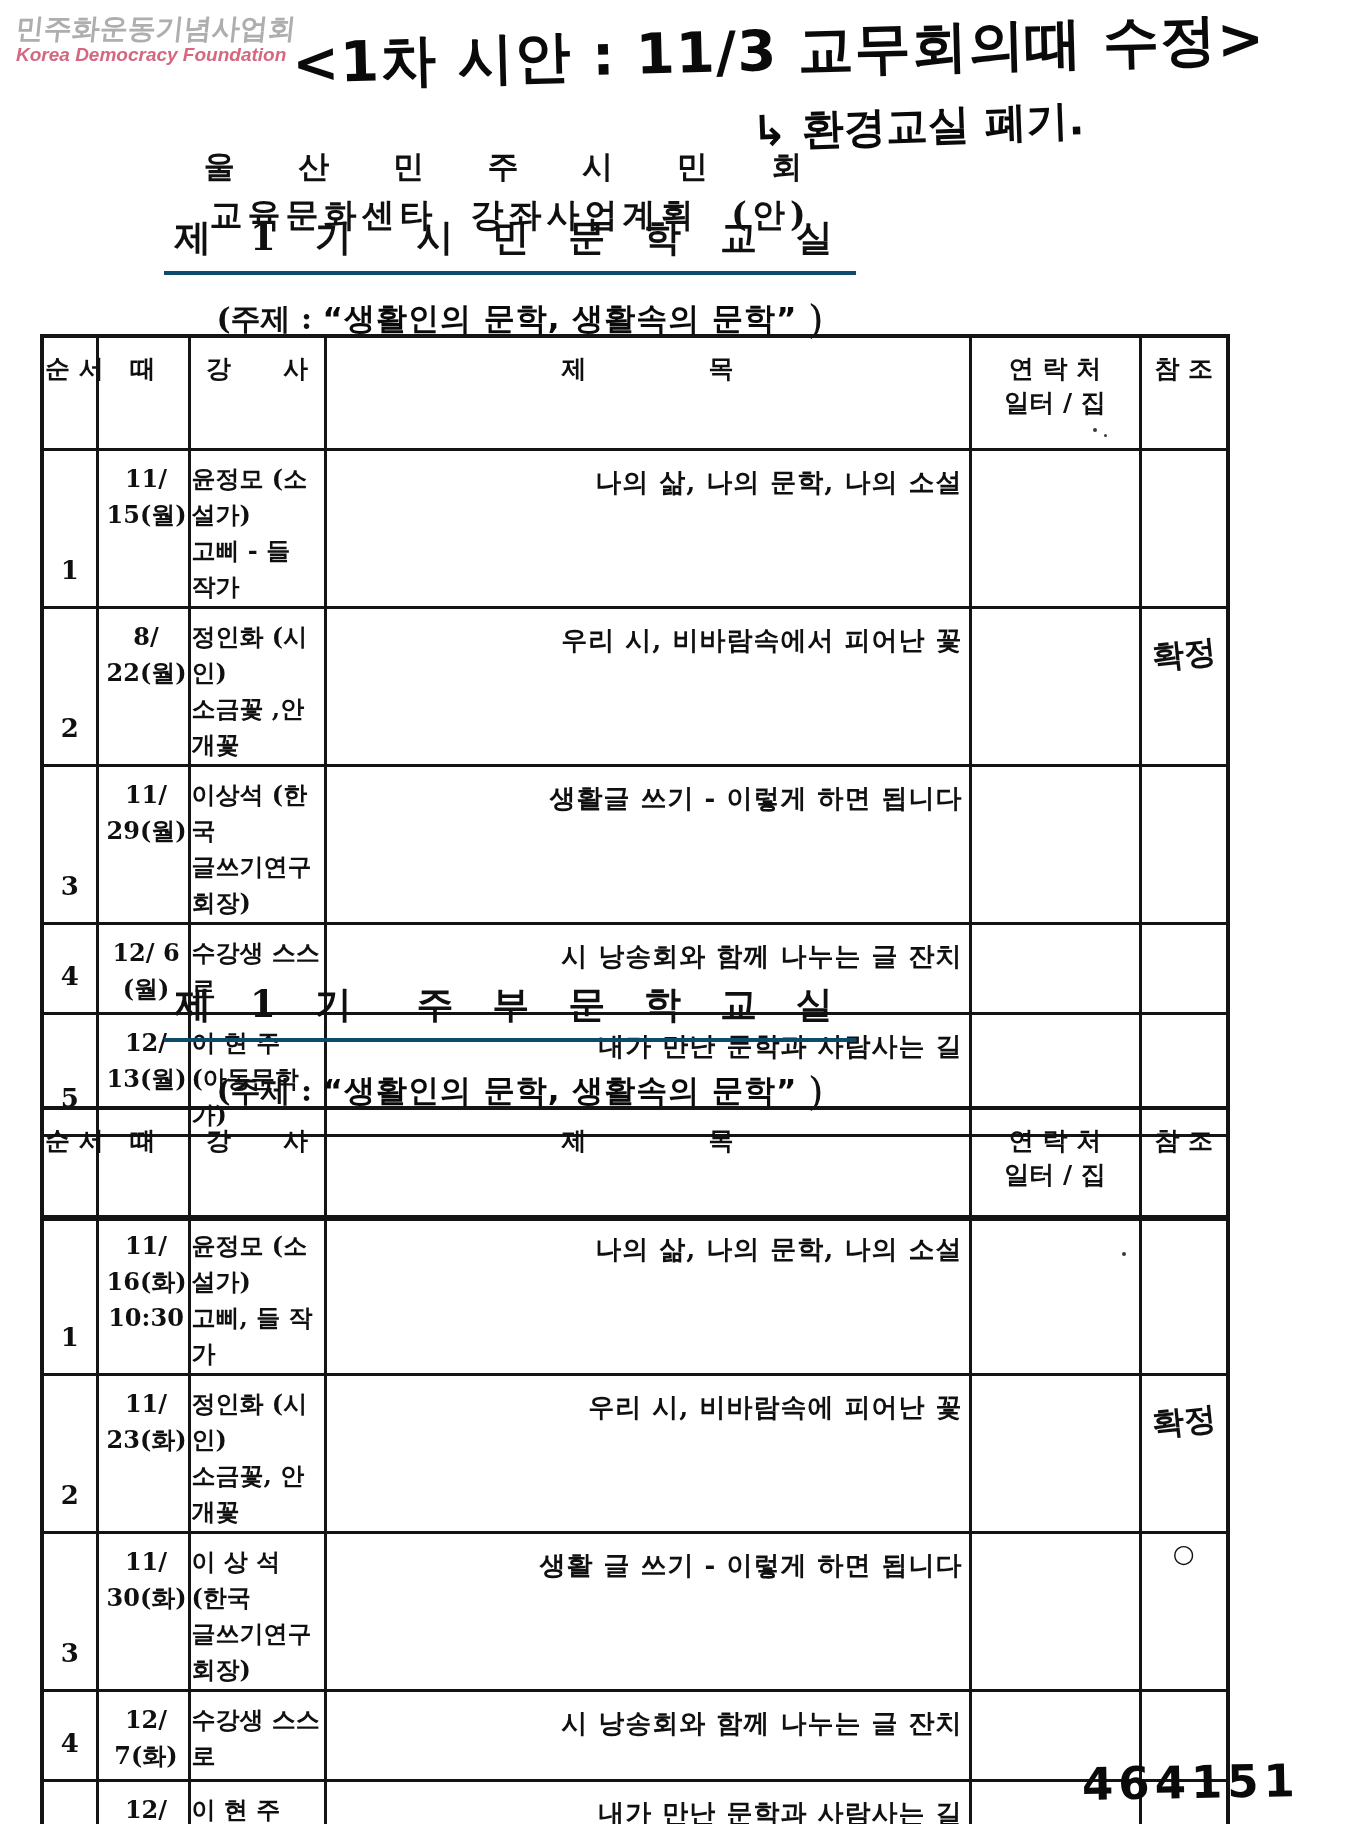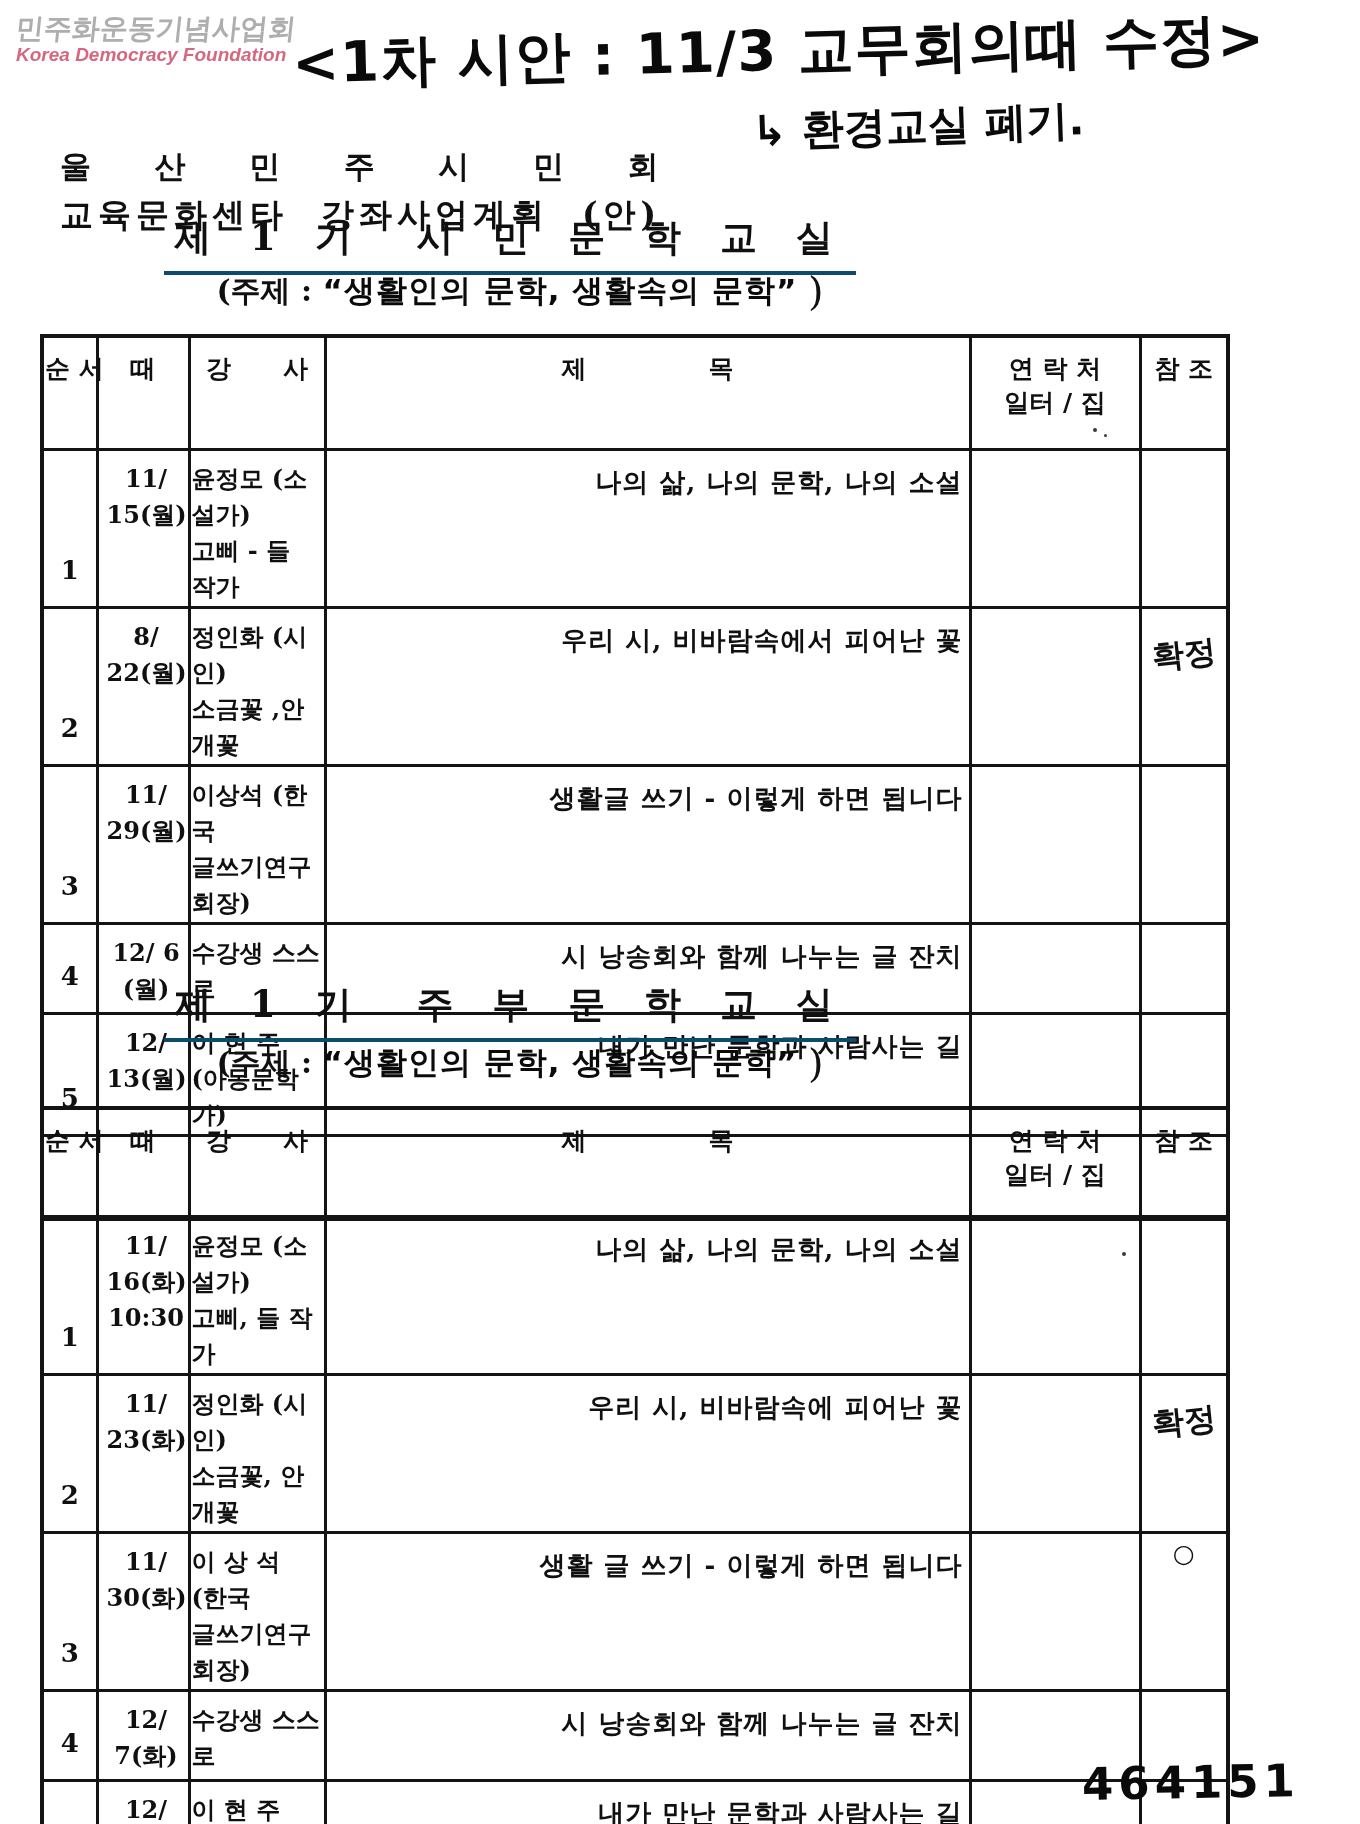--- a/index.html
+++ b/index.html
@@ -20,33 +20,33 @@
     font-size:19px;color:#d5677f;margin-top:0;letter-spacing:0px;
   }
 
   
   .hw{font-family:"DejaVu Sans", sans-serif;font-weight:bold;color:#0a0a0a;}
   .hw-note1{position:absolute;left:292px;top:14px;font-size:56px;transform:rotate(-1.5deg);letter-spacing:1px;white-space:nowrap;}
   .hw-note2{position:absolute;left:752px;top:98px;font-size:42px;transform:rotate(-2deg);white-space:nowrap;}
   .archive-number{position:absolute;left:1082px;top:1756px;font-size:45px;letter-spacing:5px;transform:rotate(-1deg);}
 
   
-  .doc-title{position:absolute;left:60px;top:146px;width:900px;text-align:left;font-weight:bold;}
+  .doc-title{position:absolute;left:60px;top:146px;width:900px;text-align:center;font-weight:bold;}
   .org-line{font-size:31px;letter-spacing:14px;white-space:pre;}
   .plan-line{font-size:33px;letter-spacing:5px;margin-top:5px;white-space:pre;}
 
   .sec-title{position:absolute;left:60px;width:900px;text-align:center;}
   .sec1-title{top:213px;}
   .sec2-title{top:980px;}
   .sec-title .t{
     display:inline-block;font-size:37px;font-weight:bold;letter-spacing:13px;
     border-bottom:4px solid #0c4a6e;padding:0 10px 8px 10px;white-space:pre;
   }
 
-  .theme-line{position:absolute;left:40px;width:960px;text-align:center;font-size:30px;font-weight:bold;white-space:nowrap;}
+  .theme-line{position:absolute;left:40px;width:960px;text-align:center;font-size:30px;font-weight:bold;white-space:nowrap;margin-top:28px;}
   .theme1{top:268px;}
   .theme2{top:1040px;}
   .theme-line .paren{font-size:40px;font-weight:normal;vertical-align:-4px;}
   .theme-line .hw{font-size:31px;letter-spacing:1px;}
 
   
   .tbl-wrap{position:absolute;left:40px;}
   .tbl1{top:334px;}
   .tbl2{top:1106px;}
   table{border-collapse:collapse;table-layout:fixed;width:1186px;}

